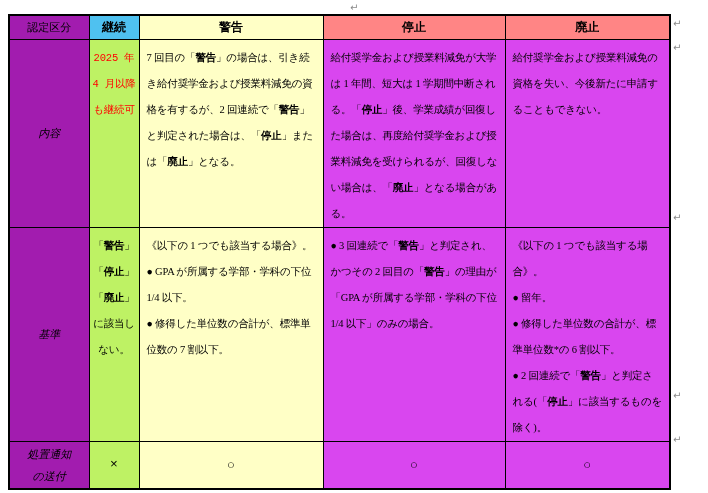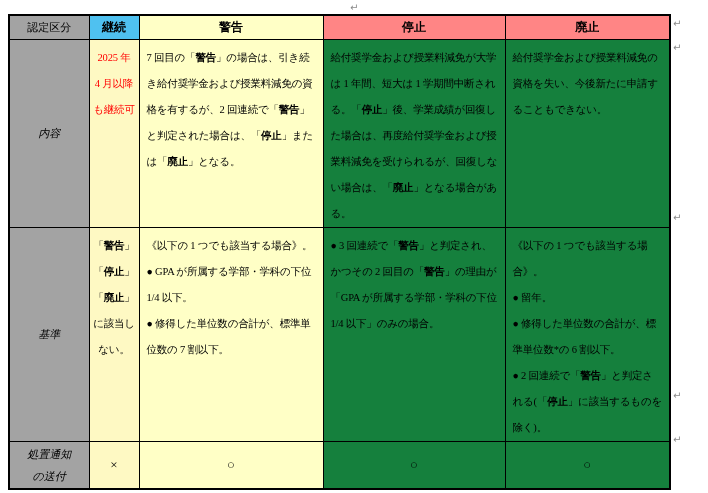--- a/index.html
+++ b/index.html
@@ -8,26 +8,26 @@
     outline:1px solid #000;overflow:hidden;
     font-family:"Liberation Serif","DejaVu Serif",serif;color:#000;
   }
   table.grid{
     position:absolute;left:8px;top:14px;width:661px;
     border-collapse:collapse;table-layout:fixed;
     border:2px solid #000;
   }
   table.grid td{border:1px solid #000;overflow:hidden;}
   
-  .bg-white {background:#a3a3a3;}
+  .bg-white {background:#a21caf;}
   .bg-blueh {background:#4fc1f0;}
-  .bg-blue  {background:#fef9c3;}
+  .bg-blue  {background:#bef264;font-family:Liberation Mono, monospace;}
   .bg-yellow{background:#ffffc6;}
   .bg-pinkh {background:#ff8585;}
-  .bg-pink  {background:#15803d;}
+  .bg-pink  {background:#d946ef;}
   
   .hdr{font-weight:bold;text-align:center;vertical-align:middle;font-size:12px;}
   .hdr-cat{text-align:center;vertical-align:middle;font-size:11px;}
   .label{text-align:center;vertical-align:middle;font-size:11px;line-height:22px;white-space:pre-line;font-style:italic;}
   .body{vertical-align:top;text-align:left;padding:5px 6px 0 7px;font-size:10.5px;line-height:26px;white-space:pre-wrap;letter-spacing:-0.2px;}
   .narrow{padding:5px 2px 0 2px;text-align:center;}
   .red-text{color:#ff0000;}
   .sym{text-align:center;vertical-align:middle;font-size:13px;}
   .b{font-weight:bold;}
   span.red{color:#ff0000;}

